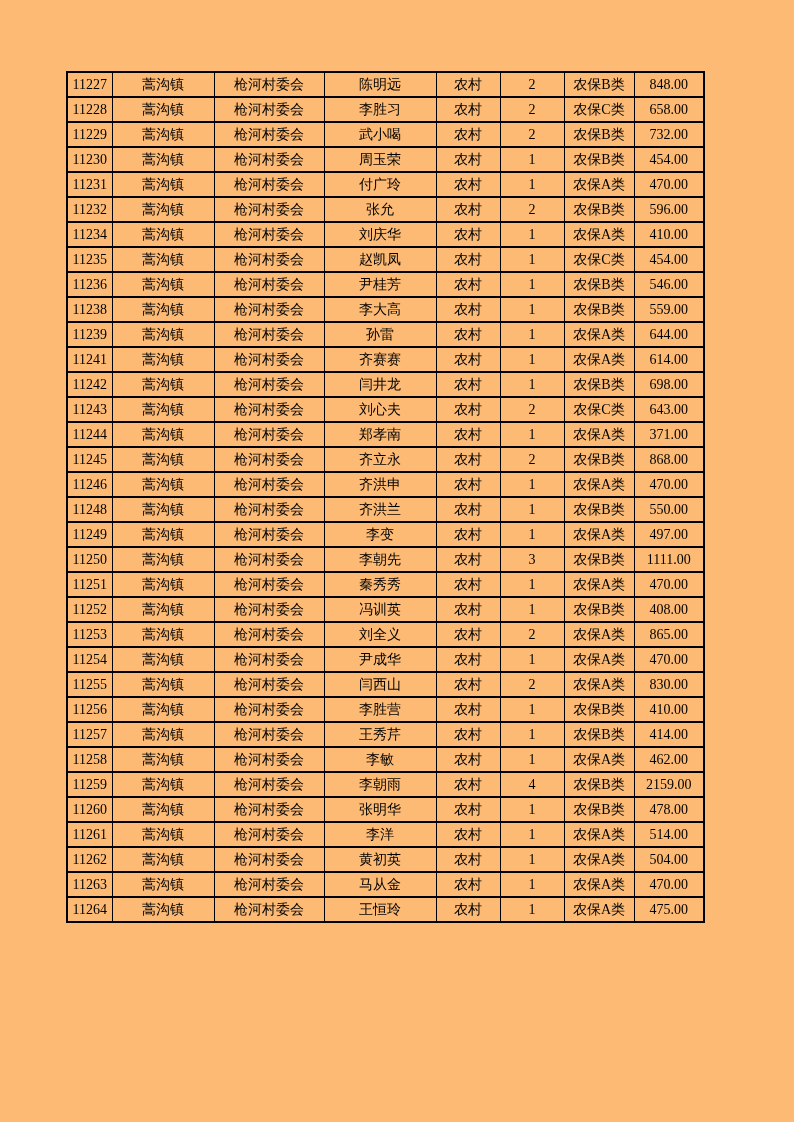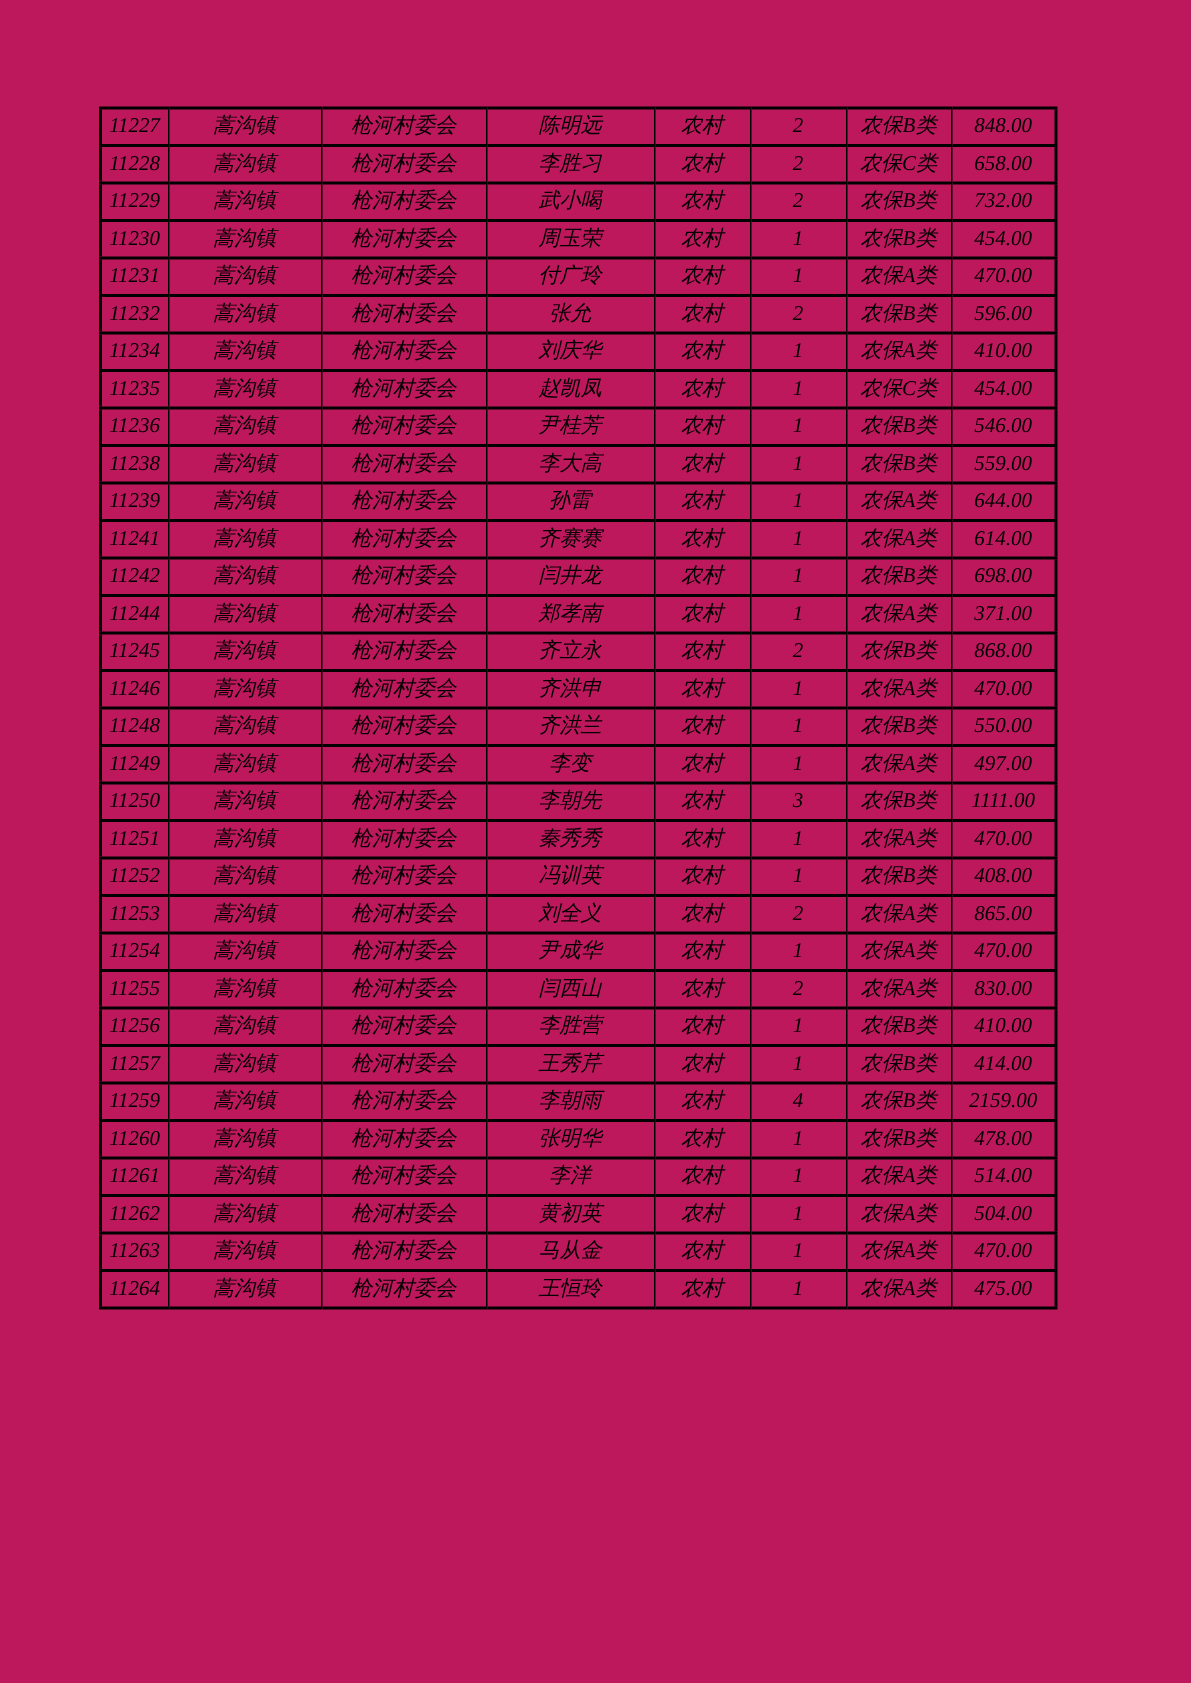--- a/index.html
+++ b/index.html
@@ -37,21 +37,21 @@
     text-align: center;
     vertical-align: middle;
     white-space: nowrap;
     overflow: hidden;
     line-height: 23px;
   }
 </style>
 </head>
 <body>
 
-<div class="page" style="background: #be185d; font-style: italic;">
+<div class="page" style="background: #fdba74;">
   <table class="data-table" style="color: rgb(0, 0, 0); border-color: rgb(0, 0, 0);">
     <colgroup>
       <col style="width:45px">
       <col style="width:102px">
       <col style="width:110px">
       <col style="width:112px">
       <col style="width:64px">
       <col style="width:64px">
       <col style="width:70px">
       <col style="width:70px">
@@ -181,20 +181,30 @@
           <td>11242</td>
           <td>蒿沟镇</td>
           <td>枪河村委会</td>
           <td>闫井龙</td>
           <td>农村</td>
           <td>1</td>
           <td>农保B类</td>
           <td>698.00</td>
         </tr>
         <tr>
+          <td>11243</td>
+          <td>蒿沟镇</td>
+          <td>枪河村委会</td>
+          <td>刘心夫</td>
+          <td>农村</td>
+          <td>2</td>
+          <td>农保C类</td>
+          <td>643.00</td>
+        </tr>
+        <tr>
           <td>11244</td>
           <td>蒿沟镇</td>
           <td>枪河村委会</td>
           <td>郑孝南</td>
           <td>农村</td>
           <td>1</td>
           <td>农保A类</td>
           <td>371.00</td>
         </tr>
         <tr>
@@ -309,20 +319,30 @@
         </tr>
         <tr>
           <td>11257</td>
           <td>蒿沟镇</td>
           <td>枪河村委会</td>
           <td>王秀芹</td>
           <td>农村</td>
           <td>1</td>
           <td>农保B类</td>
           <td>414.00</td>
+        </tr>
+        <tr>
+          <td>11258</td>
+          <td>蒿沟镇</td>
+          <td>枪河村委会</td>
+          <td>李敏</td>
+          <td>农村</td>
+          <td>1</td>
+          <td>农保A类</td>
+          <td>462.00</td>
         </tr>
         <tr>
           <td>11259</td>
           <td>蒿沟镇</td>
           <td>枪河村委会</td>
           <td>李朝雨</td>
           <td>农村</td>
           <td>4</td>
           <td>农保B类</td>
           <td>2159.00</td>

